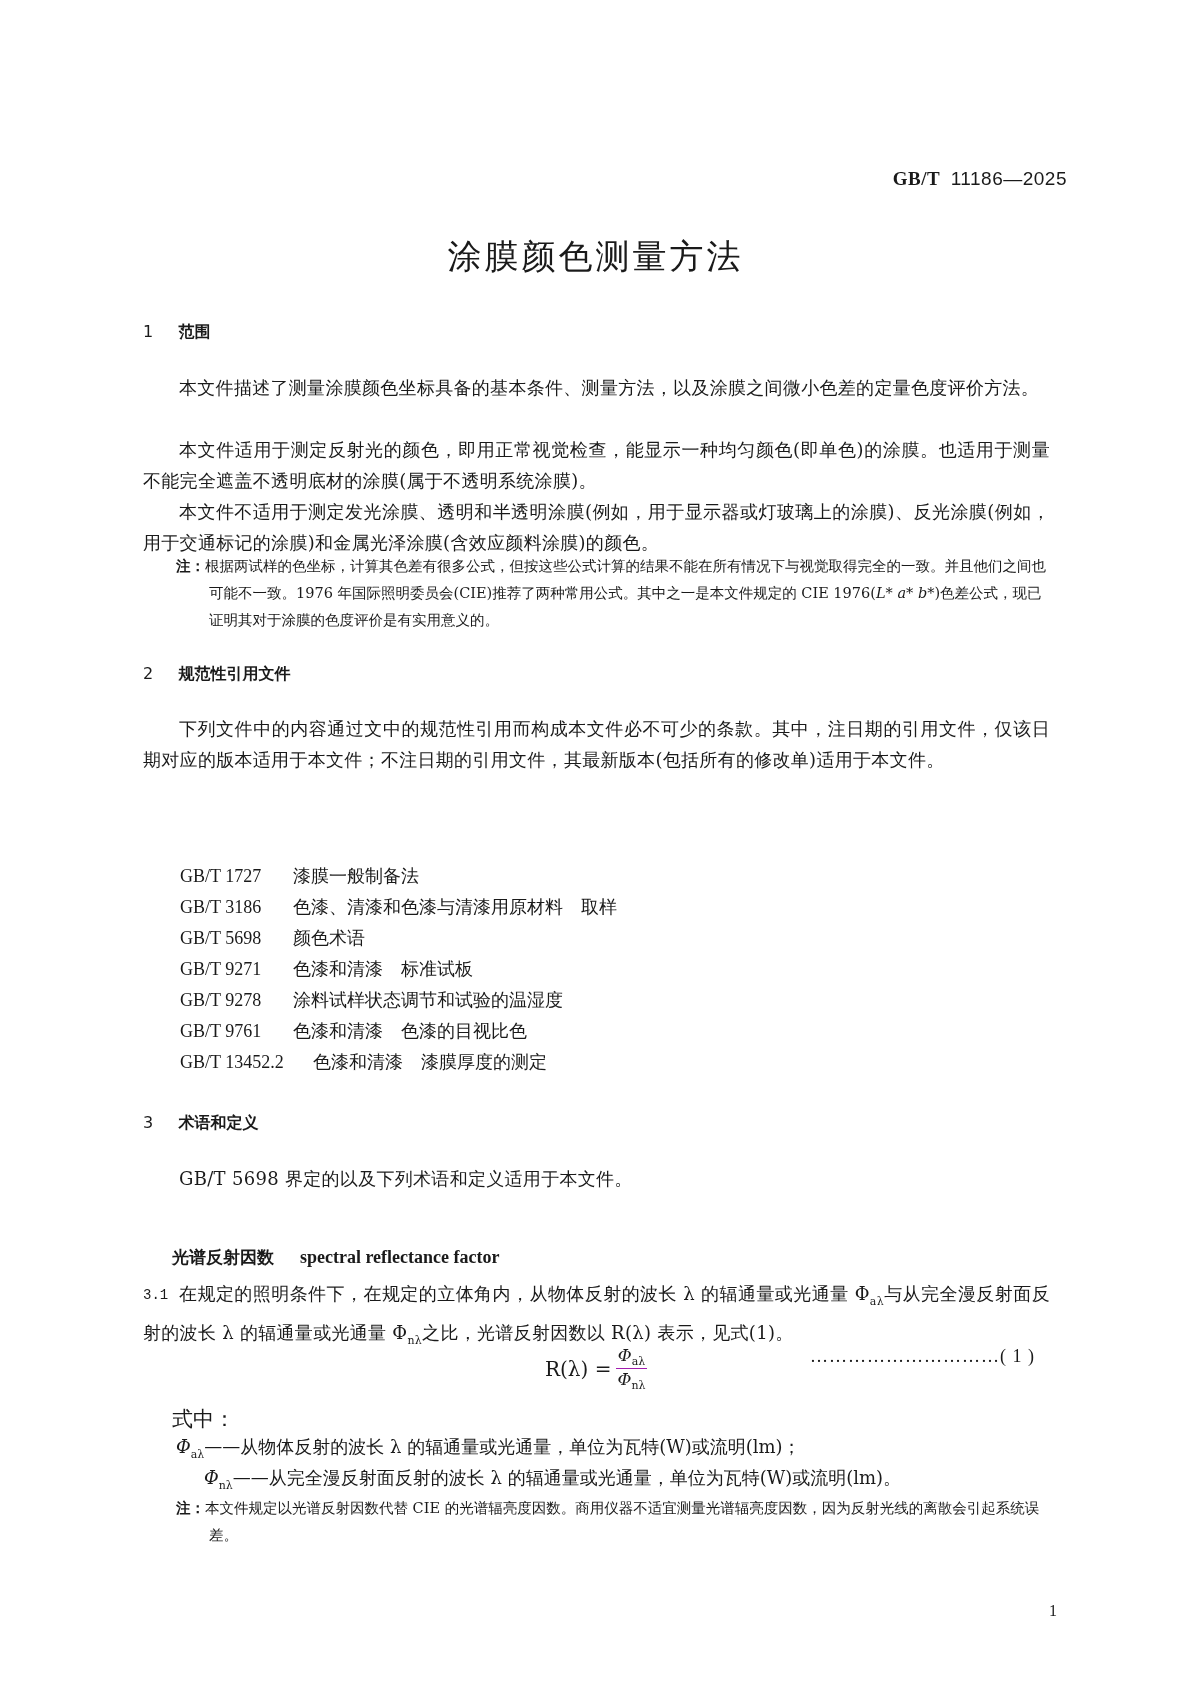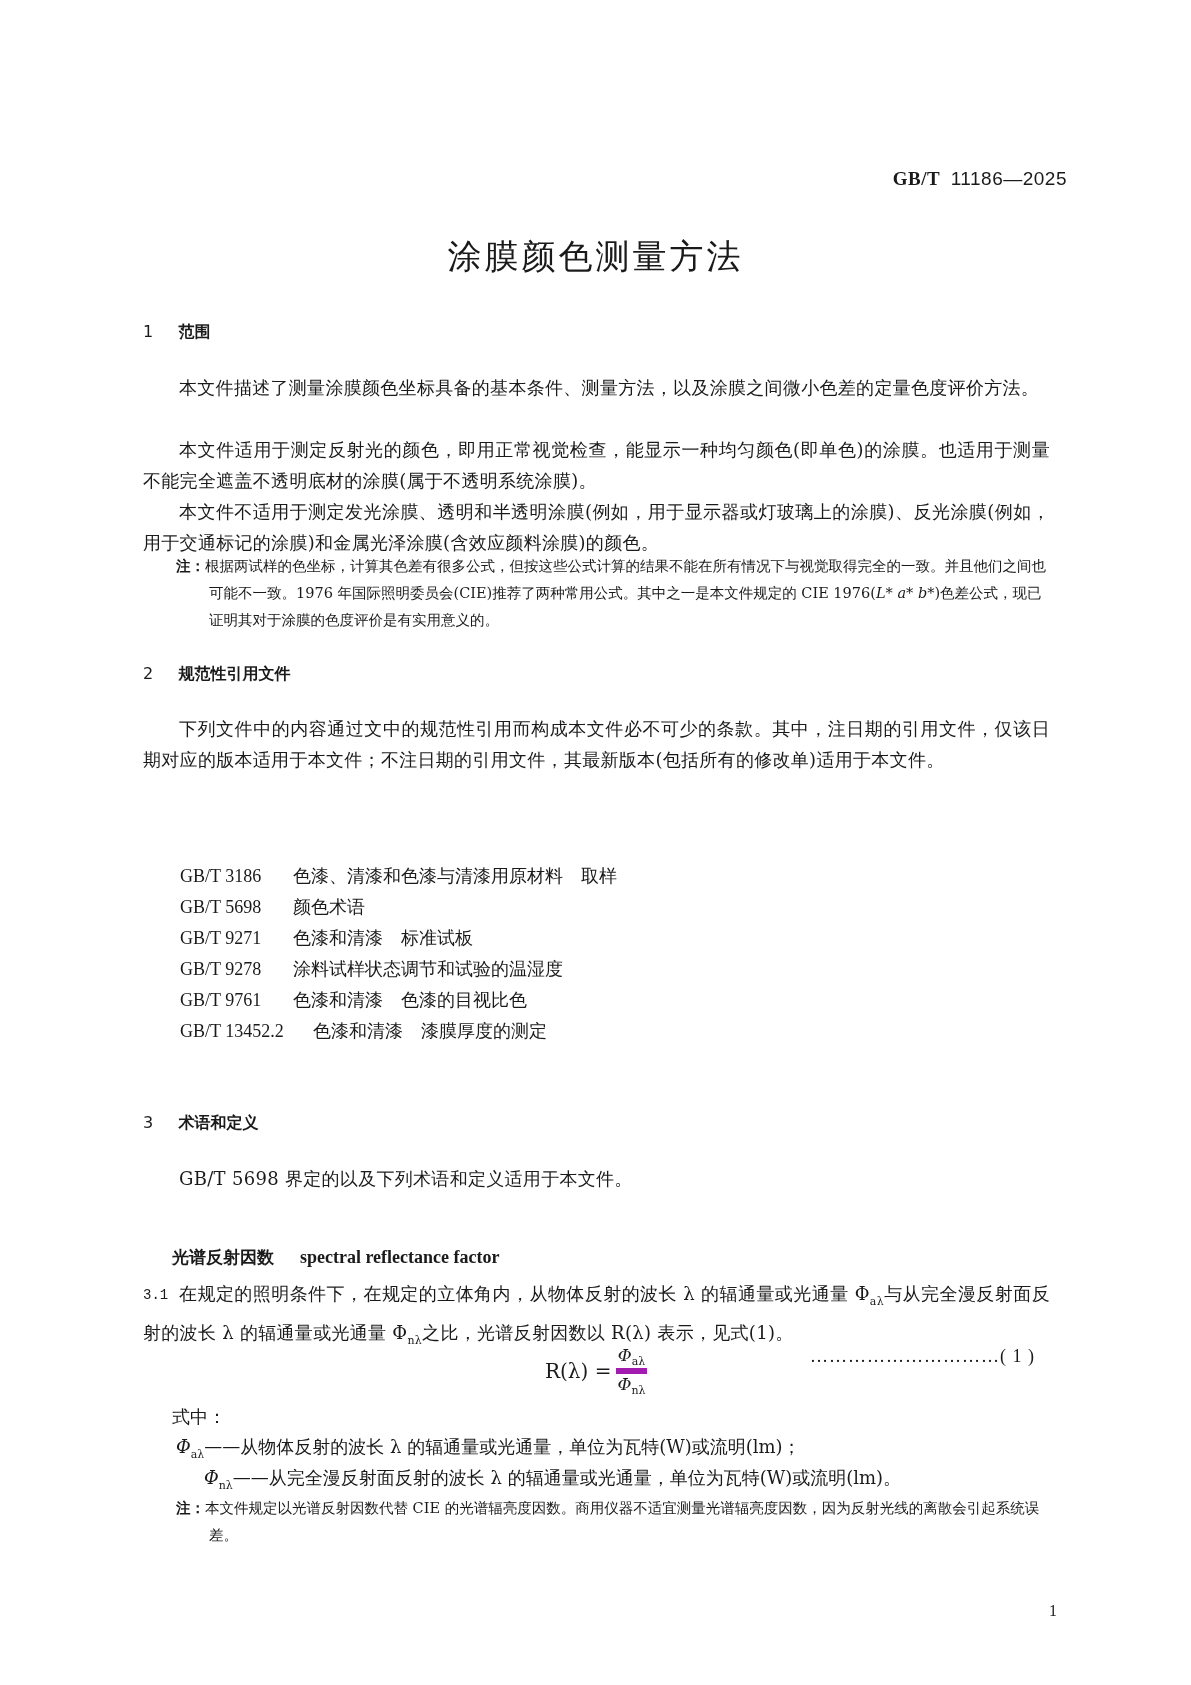--- a/index.html
+++ b/index.html
@@ -50,28 +50,28 @@
       font-family: "DejaVu Sans", sans-serif; font-weight: bold; font-size: 17px;
     }
     .term .term-en { font-family: "Liberation Serif", serif; margin-left: 20px; font-size: 18px; }
     .formula {
       position: absolute; top: 1345px; left: 545px;
       font-family: "DejaVu Serif", serif; font-size: 20px;
       display: flex; align-items: center;
     }
     .frac { display: inline-flex; flex-direction: column; align-items: center; margin-left: 4px; }
     .frac .numr, .frac .den { font-style: italic; font-size: 17px; padding: 0 2px; }
-    .frac .numr { border-bottom: 6px solid #a21caf; }
+    .frac .numr { border-bottom: 1px solid #a21caf; }
     sub { font-size: 11px; font-style: normal; }
     .eq-dots {
       position: absolute; top: 1346px; left: 810px;
       font-family: "Liberation Serif", serif; font-size: 18px; letter-spacing: 1px;
     }
     .where {
-      position: absolute; left: 172px; font-size: 18px;
+      position: absolute; left: 172px; font-size: 21px;
     }
     .sym-line {
       position: absolute; left: 176px; font-size: 18px; white-space: nowrap;
     }
     .sym-line .sym { font-style: italic; }
     .page-num {
       position: absolute; top: 1602px; right: 134px; font-size: 16px;
       font-family: "Liberation Serif", serif;
     }
     i { font-style: italic; }
@@ -100,20 +100,23 @@
 </div>
 
 <div class="h2" style="top:664px;">
   <span class="sec-num">2</span>
   <span>规范性引用文件</span>
 </div>
 
 <div class="para" style="top:713px;">下列文件中的内容通过文中的规范性引用而构成本文件必不可少的条款。其中，注日期的引用文件，仅该日期对应的版本适用于本文件；不注日期的引用文件，其最新版本(包括所有的修改单)适用于本文件。</div>
 
 <div class="ref-list">
+  <div class="ref-item">
+    <span class="ref-code">GB/T 1727</span><span>漆膜一般制备法</span>
+  </div>
   <div class="ref-item">
     <span class="ref-code">GB/T 3186</span><span>色漆、清漆和色漆与清漆用原材料　取样</span>
   </div>
   <div class="ref-item">
     <span class="ref-code">GB/T 5698</span><span>颜色术语</span>
   </div>
   <div class="ref-item">
     <span class="ref-code">GB/T 9271</span><span>色漆和清漆　标准试板</span>
   </div>
   <div class="ref-item">

